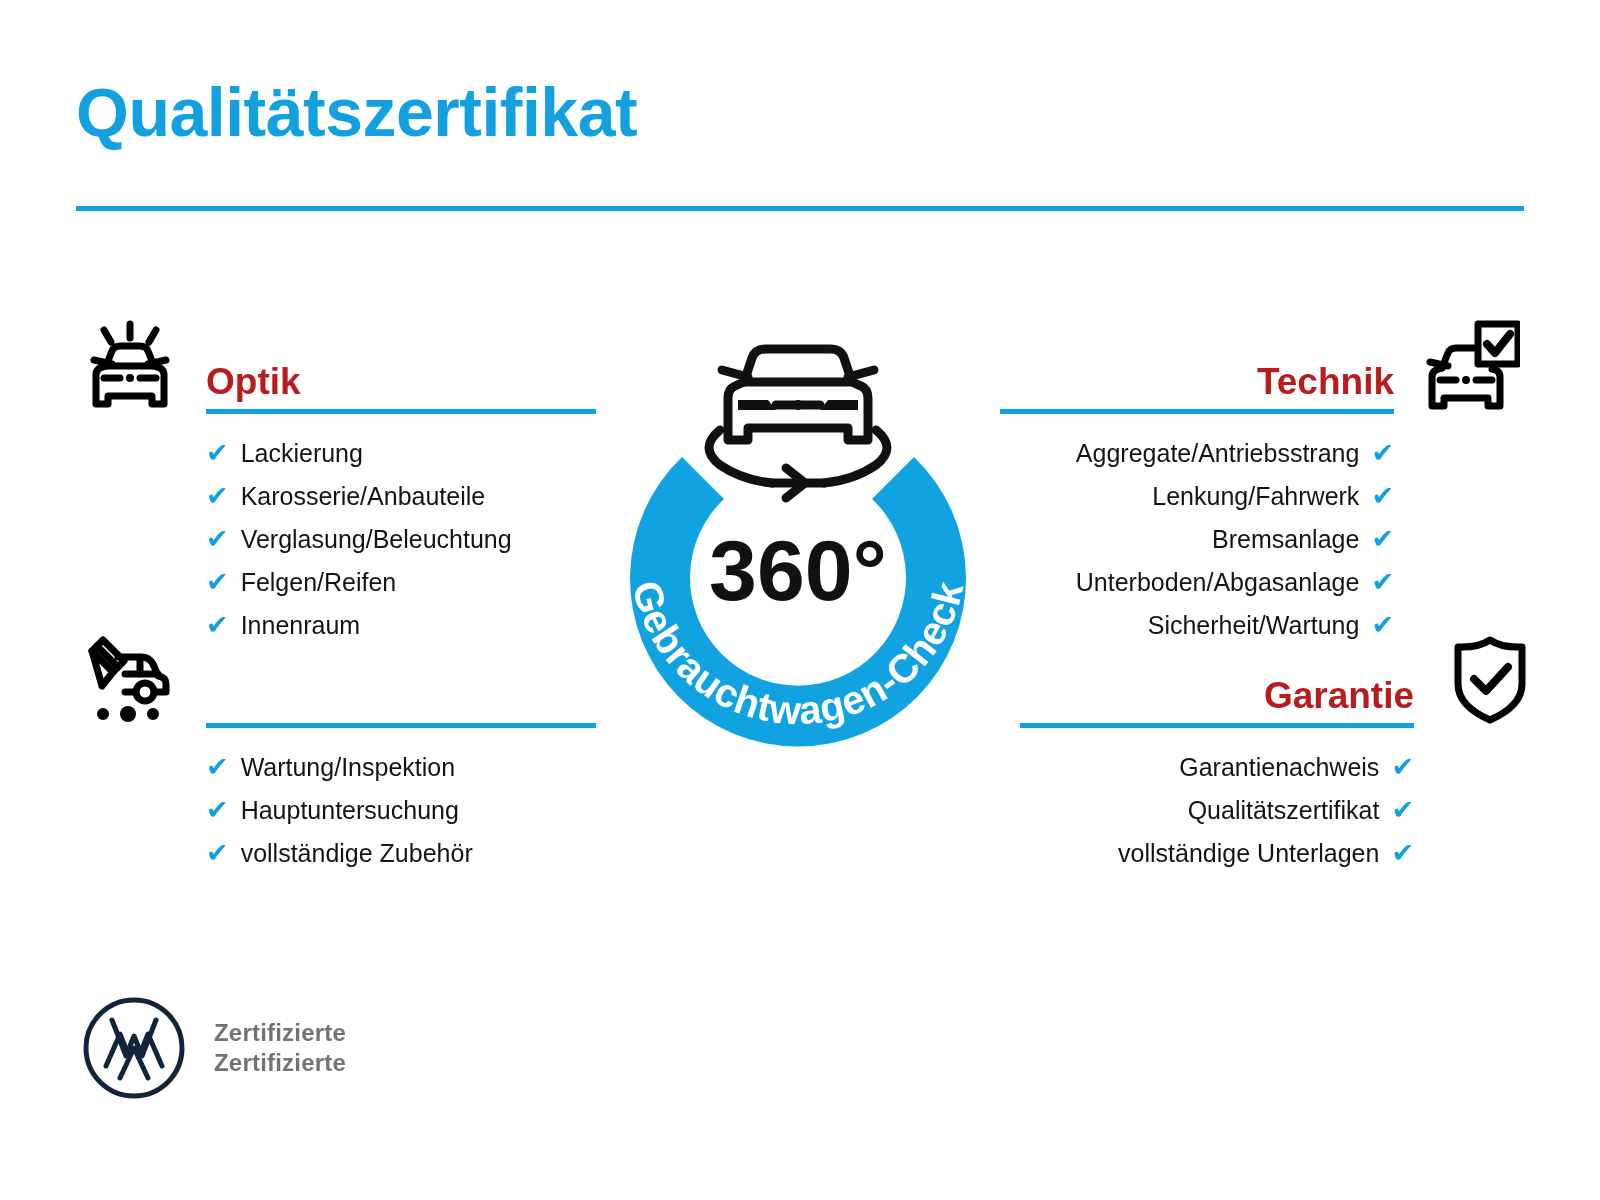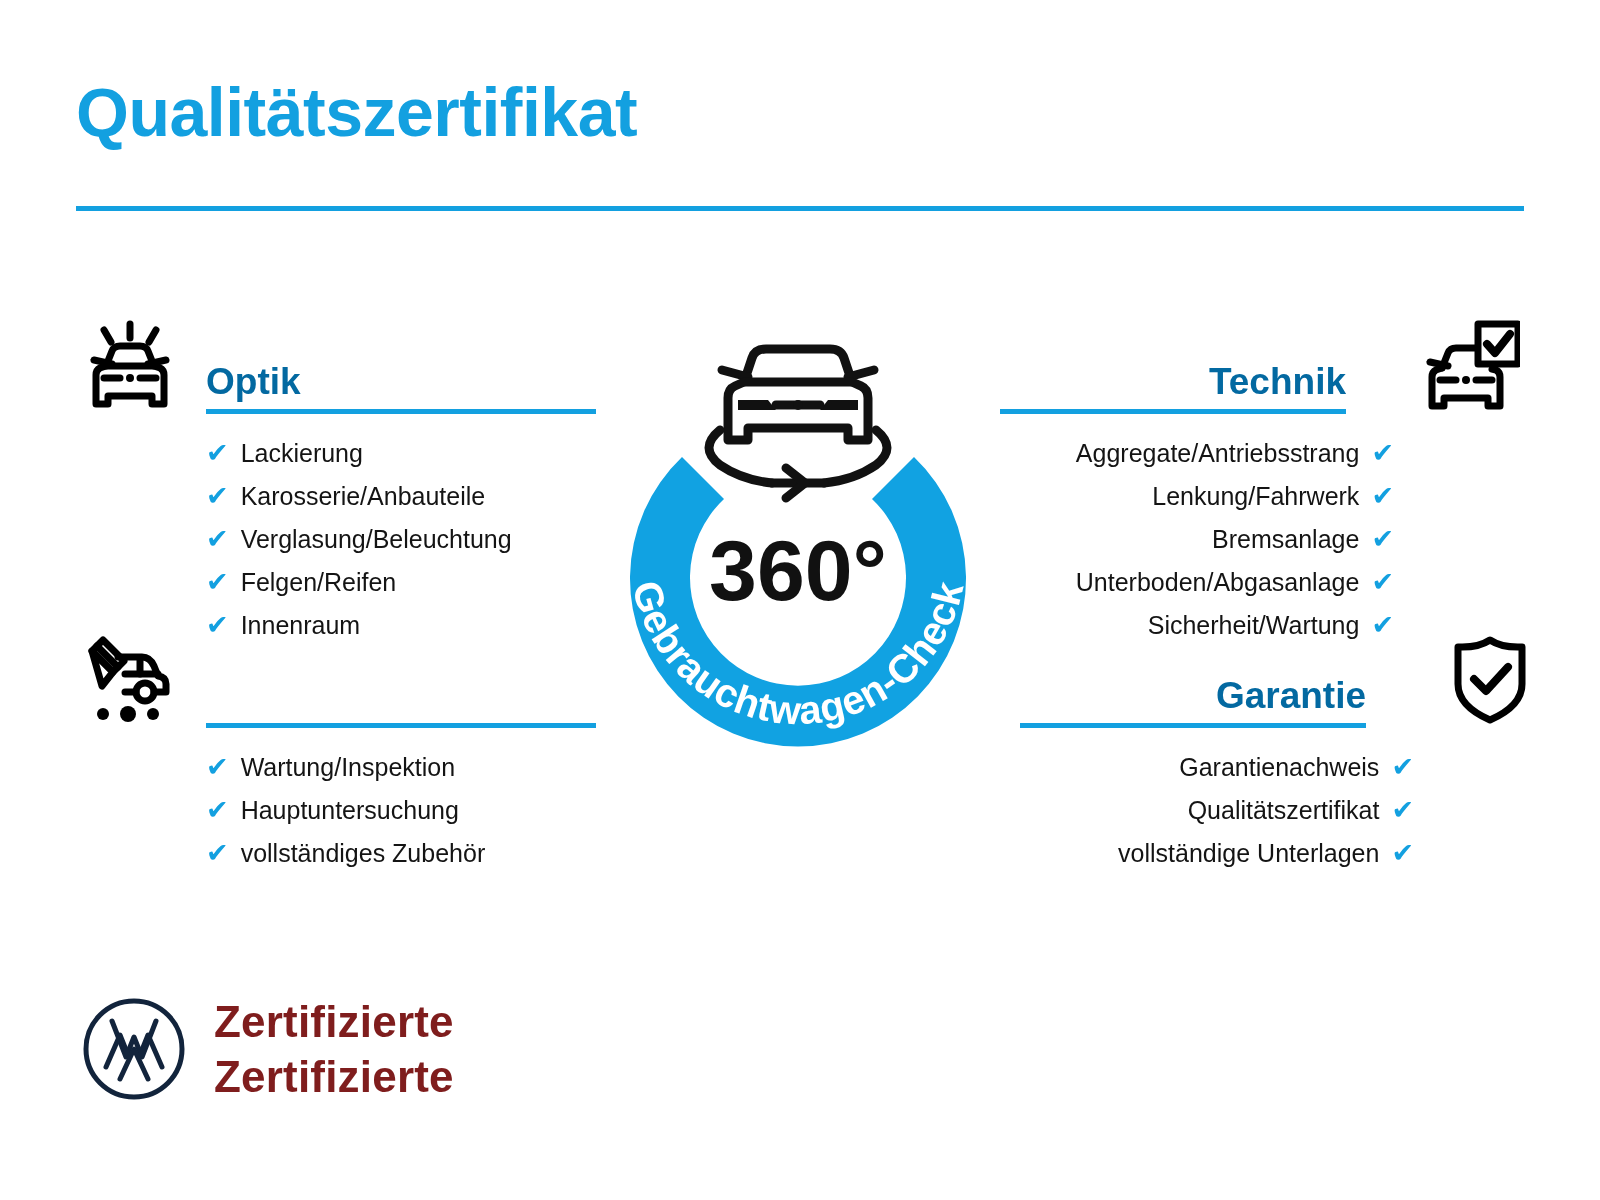--- a/index.html
+++ b/index.html
@@ -49,42 +49,42 @@
   .sec-optik   { left: 76px;  top: 318px; width: 520px; }
   .sec-wartung { left: 76px;  top: 632px; width: 520px; }
   .sec-technik { left: 1000px; top: 318px; width: 524px; }
   .sec-garantie{ left: 1020px; top: 632px; width: 524px; }
 
   .sec-head {
     display: flex;
     align-items: flex-end;
     height: 96px;
   }
-  .sec-head.right { justify-content: flex-end; gap: 48px; }
+  .sec-head.right { justify-content: flex-end; }
 
   .sec-icon {
     width: 108px;
     height: 96px;
     flex: 0 0 108px;
     display: flex;
     align-items: center;
     justify-content: center;
   }
   .sec-icon svg { display: block; }
 
   .sec-titlewrap {
     flex: 1 1 auto;
     padding: 0 0 0 22px;
   }
   .right .sec-titlewrap { padding: 0 22px 0 0; }
 
   .sec-title {
     font-size: 37px;
     font-weight: 700;
-    color: #0369a1;
+    color: #b91c1c;
     line-height: 1.05;
     padding-bottom: 7px;
   }
   .right .sec-title { text-align: right; }
 
   .sec-divider {
     height: 5px;
     background: #13A0E0;
     width: 100%;
   }
@@ -135,23 +135,23 @@
     position: absolute;
     left: 80px;
     top: 994px;
     display: flex;
     align-items: center;
   }
   .vw-mark { width: 108px; height: 108px; flex: 0 0 108px; }
   .vw-mark svg { display: block; }
   .vw-text {
     margin-left: 26px;
-    font-size: 44px;
+    font-size: 24px;
     font-weight: 700;
-    color: #7f1d1d;
+    color: #737373;
     line-height: 1.25;
     letter-spacing: 0.2px;
   }
 </style>
 </head>
 <body>
 
 <div id="page">
 
   <div class="page-title">Qualitätszertifikat</div>
@@ -227,21 +227,21 @@
       <li>
         <span class="tick lead">✔</span>
         <span>Wartung/Inspektion</span>
       </li>
       <li>
         <span class="tick lead">✔</span>
         <span>Hauptuntersuchung</span>
       </li>
       <li>
         <span class="tick lead">✔</span>
-        <span>vollständiges Zubehör</span>
+        <span>vollständige Zubehör</span>
       </li>
     </ul>
   </div>
 
   <div class="section sec-technik">
     <div class="sec-head right">
       <div class="sec-titlewrap">
         <div class="sec-title">Technik</div>
         <div class="sec-divider"></div>
       </div>

